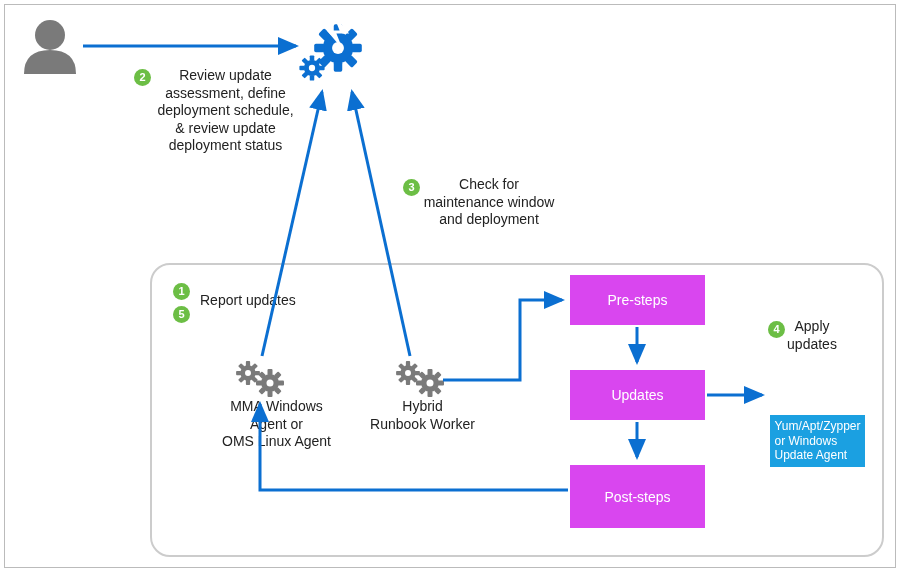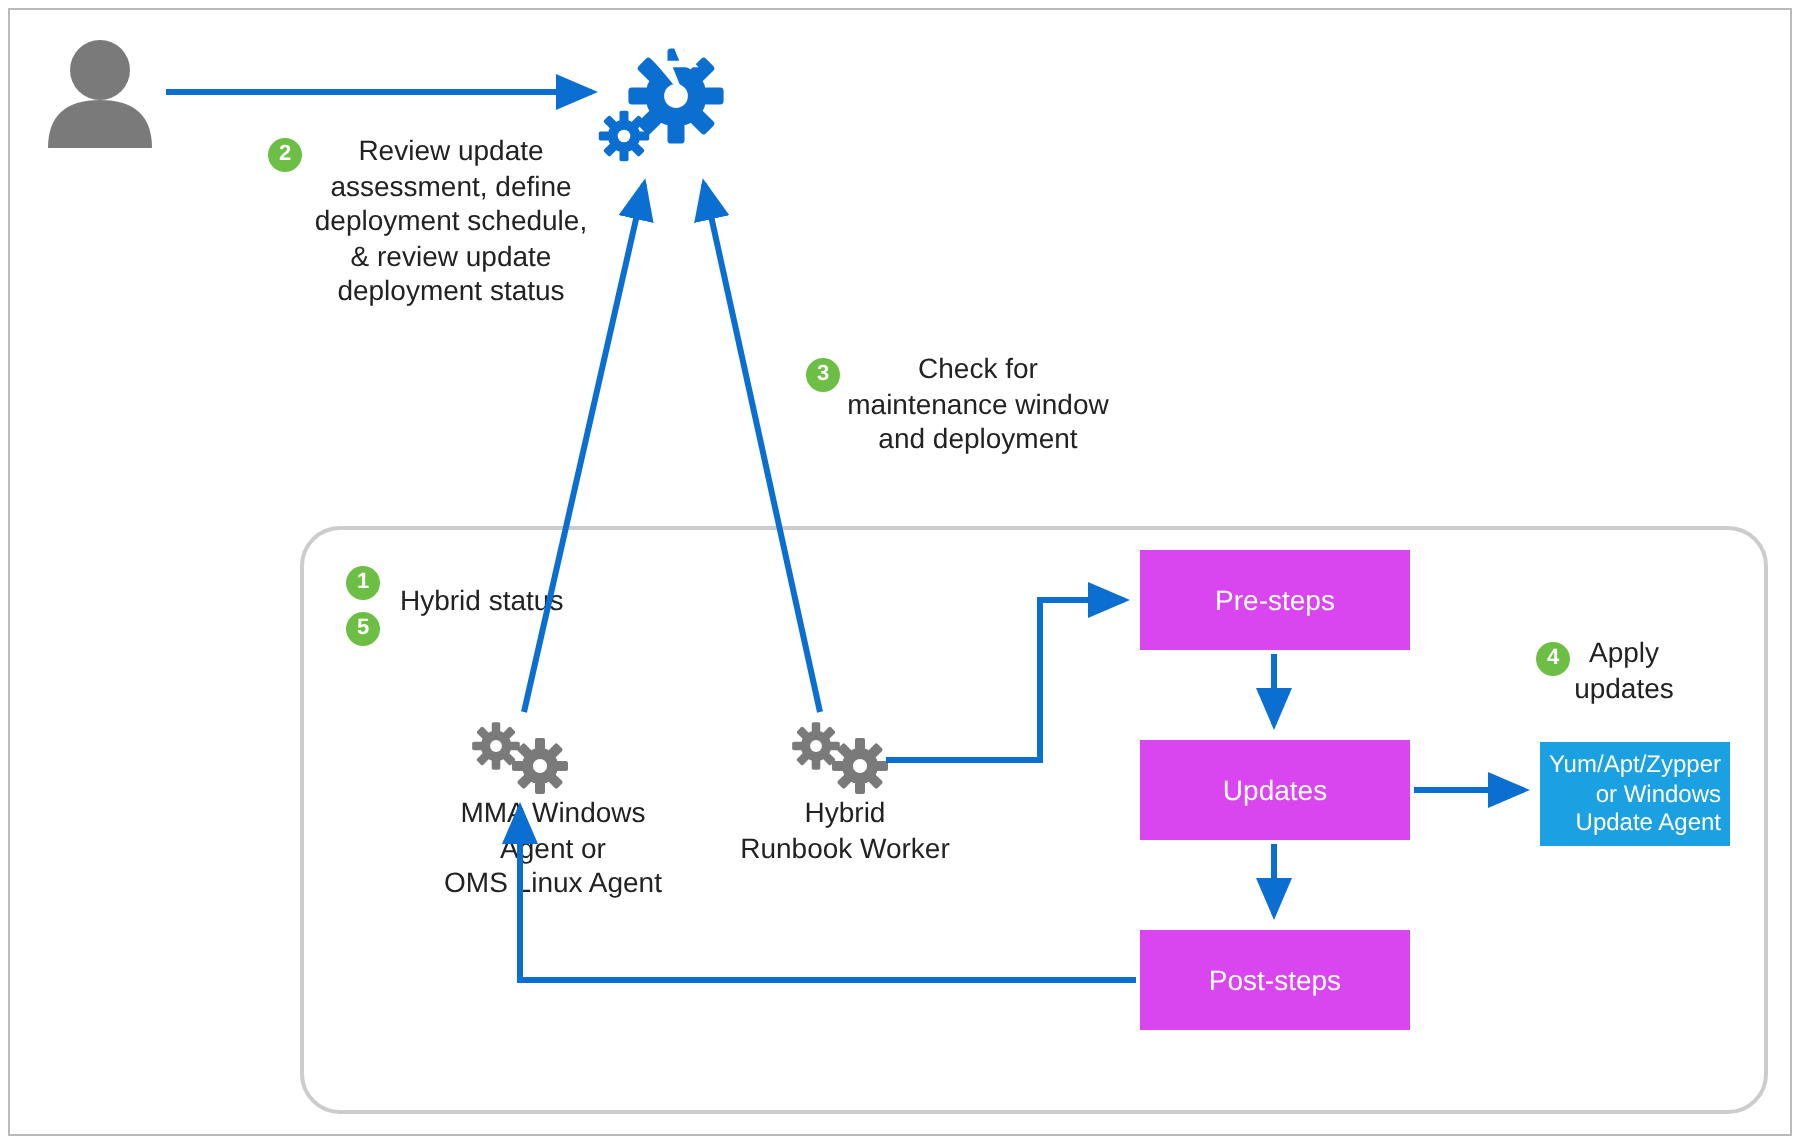--- a/index.html
+++ b/index.html
@@ -57,64 +57,65 @@
     text-align:center;
     display:flex;
     align-items:center;
     justify-content:center;
   }
   .ltbox{
     position:absolute;
     background:#1ba0e1;
     color:#fff;
     font-size:12px;
-    text-align:right;
+    text-align:left;
     display:flex;
     align-items:center;
     justify-content:center;
     line-height:1.2;
+    margin-top:44px;
   }
   
   svg.stage{
     position:absolute;
     left:0;top:0;
     width:900px;height:572px;
     pointer-events:none;
   }
 </style>
 </head>
 <body>
 
 <div class="outer-border"></div>
 <div class="rounded-box"></div>
 
 <div class="dkbox" style="left:570px;top:275px;width:135px;height:50px;">Pre-steps</div>
 <div class="dkbox" style="left:570px;top:370px;width:135px;height:50px;">Updates</div>
-<div class="dkbox" style="left:570px;top:465px;width:135px;height:50px;">Post-steps</div>
+<div class="dkbox" style="left:570px;top:465px;width:135px;height:63px;">Post-steps</div>
 <div class="ltbox" style="left:770px;top:371px;width:95px;height:52px;">
     <span style="white-space:pre-line;">Yum/Apt/Zypper
 or Windows
 Update Agent</span>
   </div>
 
 <div class="badge" style="left:173px;top:283px;">1</div>
 <div class="badge" style="left:134px;top:69px;">2</div>
 <div class="badge" style="left:403px;top:179px;">3</div>
 <div class="badge" style="left:768px;top:321px;">4</div>
 <div class="badge" style="left:173px;top:306px;">5</div>
 
 <div class="lbl" style="left:143px;top:67px;width:165px;"><span style="white-space:pre-line;">Review update
 assessment, define
 deployment schedule,
 &amp; review update
 deployment status</span></div>
 <div class="lbl" style="left:404px;top:176px;width:170px;"><span style="white-space:pre-line;">Check for
 maintenance window
 and deployment</span></div>
-<div class="lbl left" style="left:200px;top:292px;width:120px;">Hybrid status</div>
+<div class="lbl left" style="left:200px;top:292px;width:120px;">Report updates</div>
 <div class="lbl" style="left:772px;top:318px;width:80px;"><span style="white-space:pre-line;">Apply
 updates</span></div>
 <div class="lbl" style="left:209px;top:398px;width:135px;"><span style="white-space:pre-line;">MMA Windows
 Agent or
 OMS Linux Agent</span></div>
 <div class="lbl" style="left:355px;top:398px;width:135px;"><span style="white-space:pre-line;">Hybrid
 Runbook Worker</span></div>
 
 <svg class="stage" viewBox="0 0 900 572">
   <defs>

